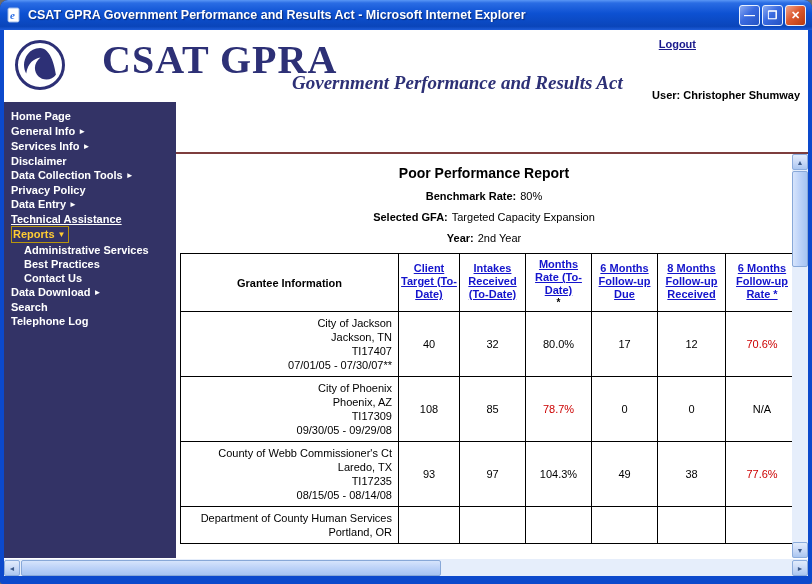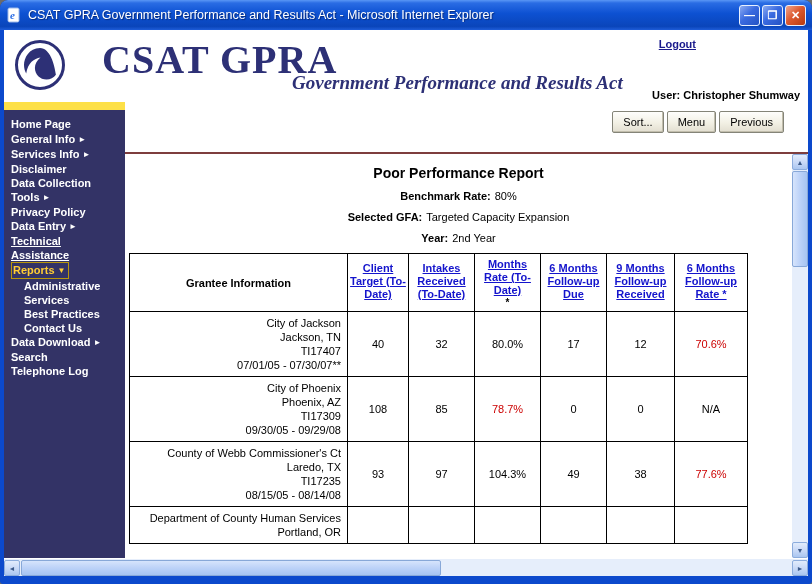--- a/index.html
+++ b/index.html
@@ -7,21 +7,21 @@
   body { font-family:"Liberation Sans", sans-serif; background:#6b6b6b; }
 
   .window { position:absolute; top:0; left:0; width:812px; height:584px;
     background:#0c49cc; border-radius:8px 8px 3px 3px; overflow:hidden; font-size:11px; }
 
   
   .titlebar { position:absolute; top:0; left:0; right:0; height:30px; display:flex; align-items:center;
     padding:0 6px; gap:6px; border-radius:8px 8px 0 0;
     background:linear-gradient(180deg,#5a97f5 0%,#2a6ce4 10%,#0d51d2 45%,#0a45ba 88%,#1e5cd8 100%); }
   .title-icon { width:16px; height:16px; flex:0 0 auto; }
-  .title-text { color:#fff; font-weight:normal; font-size:12.5px; flex:1;
+  .title-text { color:#fff; font-weight:bold; font-size:12.5px; flex:1;
     text-shadow:1px 1px 1px #082a78; white-space:nowrap; overflow:hidden; }
   .wbtns { display:flex; gap:2px; }
   .wbtn { width:21px; height:21px; border:1px solid #e8f0ff; border-radius:3px; color:#fff;
     font-size:11px; font-weight:bold; display:flex; align-items:center; justify-content:center; line-height:1; }
   .wbtn.bmin,.wbtn.bmax { background:linear-gradient(135deg,#8cabf2 0%,#3a6ae0 45%,#2453c4 100%); }
   .wbtn.bclose { background:linear-gradient(135deg,#f0a68d 0%,#dd5a30 45%,#b63a10 100%); }
 
   
   .chrome { position:absolute; top:30px; left:4px; right:4px; bottom:8px; background:#fde047; }
 
@@ -38,21 +38,21 @@
   .csat-logo .small { font-size:7.5px; font-weight:bold; line-height:1.25; }
   .csat-logo .tiny { font-size:6.5px; font-weight:bold; letter-spacing:2px; margin-top:1px; }
   .logout { position:absolute; right:112px; top:8px; color:#1a1a8c; font-weight:bold;
     text-decoration:underline; cursor:pointer; font-size:11px; }
   .user { position:absolute; right:8px; top:36px; font-weight:bold; color:#000; font-size:11px;margin-top:23px; }
 
   
   .main { position:relative; height:456px; display:flex; }
 
   
-  .sidebar { width:121px; background:#333366; padding:7px 4px 0 7px; flex:0 0 auto;margin-top:8px; }
+  .sidebar { width:172px; background:#333366; padding:7px 4px 0 7px; flex:0 0 auto; }
   .nav-item { color:#fff; font-weight:bold; font-size:11px; line-height:14px; cursor:pointer; }
   .nav-item .arrow { font-size:8px; margin-left:3px; vertical-align:1px; }
   .nav-item.sub { padding-left:13px; }
   .nav-item.underline .lbl { text-decoration:underline; }
   .nav-item.active { color:#ffcc33; }
   .nav-item.active .navline { display:inline-block; border:1px solid #b8960c; padding:0 3px 0 1px; }
 
   
   .content { flex:1; position:relative; background:#fff; }
   .btnrow { position:absolute; top:9px; right:24px; display:flex; gap:3px; }
@@ -148,25 +148,20 @@
         <div class="nav-item active"><span class="navline"><span class="lbl">Reports</span><span class="arrow">▼</span></span></div>
         <div class="nav-item sub"><span class="lbl">Administrative Services</span></div>
         <div class="nav-item sub"><span class="lbl">Best Practices</span></div>
         <div class="nav-item sub"><span class="lbl">Contact Us</span></div>
         <div class="nav-item"><span class="lbl">Data Download</span><span class="arrow">►</span></div>
         <div class="nav-item"><span class="lbl">Search</span></div>
         <div class="nav-item"><span class="lbl">Telephone Log</span></div>
       </div>
 
       <div class="content">
-        <div class="btnrow">
-          <button class="xpbtn">Sort...</button>
-          <button class="xpbtn">Menu</button>
-          <button class="xpbtn">Previous</button>
-        </div>
         <div class="rule"></div>
 
         <div class="frame">
           <div class="rpt-title">Poor Performance Report</div>
           <div class="meta">
             <span class="lbl">Benchmark Rate:</span><span class="val">80%</span>
           </div>
           <div class="meta">
             <span class="lbl">Selected GFA:</span><span class="val">Targeted Capacity Expansion</span>
           </div>
@@ -175,21 +170,21 @@
           </div>
 
           <table class="rpt-table">
             <tbody>
                 <tr class="hdr">
               <th class="grantee-h">Grantee Information</th>
               <th class="col-h c1"><span class="hdr-link">Client Target (To-Date)</span><span class="hdr-sub"></span></th>
               <th class="col-h c2"><span class="hdr-link">Intakes Received (To-Date)</span><span class="hdr-sub"></span></th>
               <th class="col-h c3"><span class="hdr-link">Months Rate (To-Date)</span><span class="hdr-sub">*</span></th>
               <th class="col-h c4"><span class="hdr-link">6 Months Follow-up Due</span><span class="hdr-sub"></span></th>
-              <th class="col-h c5"><span class="hdr-link">9 Months Follow-up Received</span><span class="hdr-sub"></span></th>
+              <th class="col-h c5"><span class="hdr-link">8 Months Follow-up Received</span><span class="hdr-sub"></span></th>
               <th class="col-h c6"><span class="hdr-link">6 Months Follow-up Rate *</span><span class="hdr-sub"></span></th>
             </tr>
 
             <tr class="r-fixed">
               <td class="grantee">
                 <div>City of Jackson</div>
                 <div>Jackson, TN</div>
                 <div>TI17407</div>
                 <div>07/01/05 - 07/30/07**</div>
               </td>

